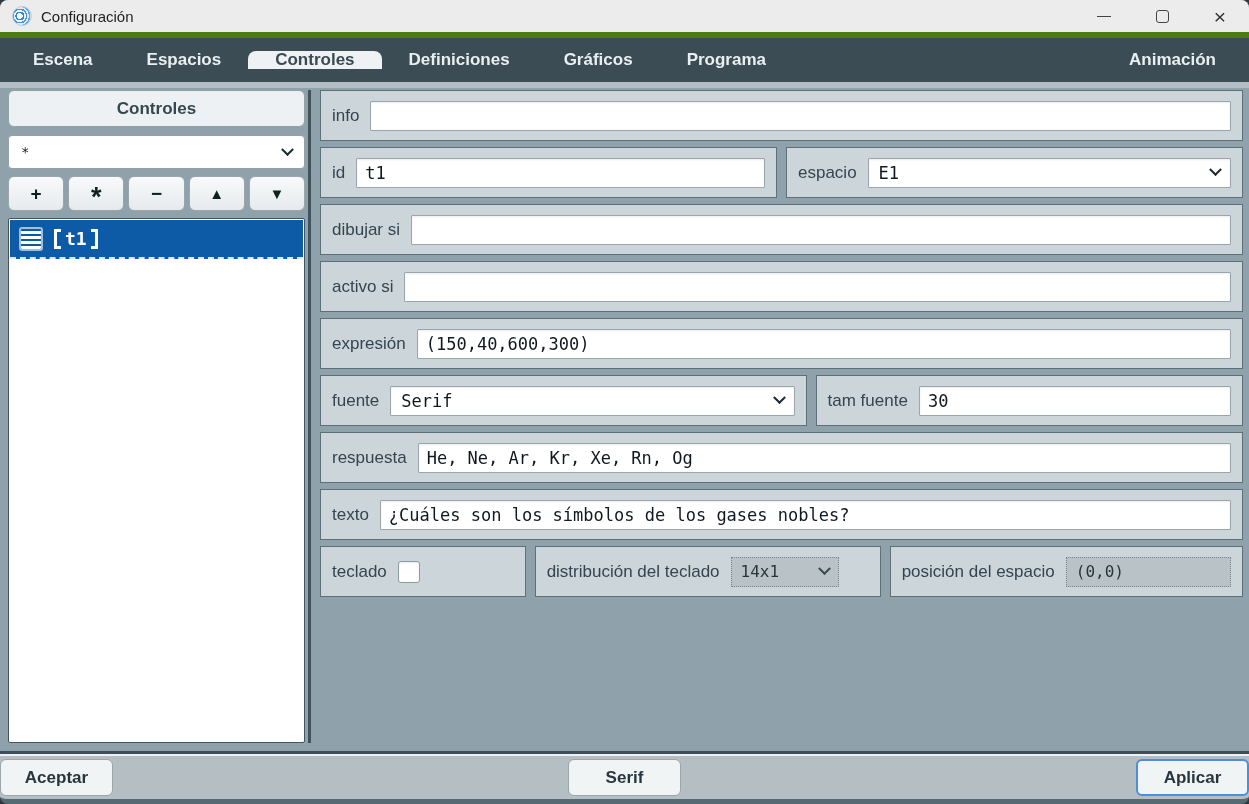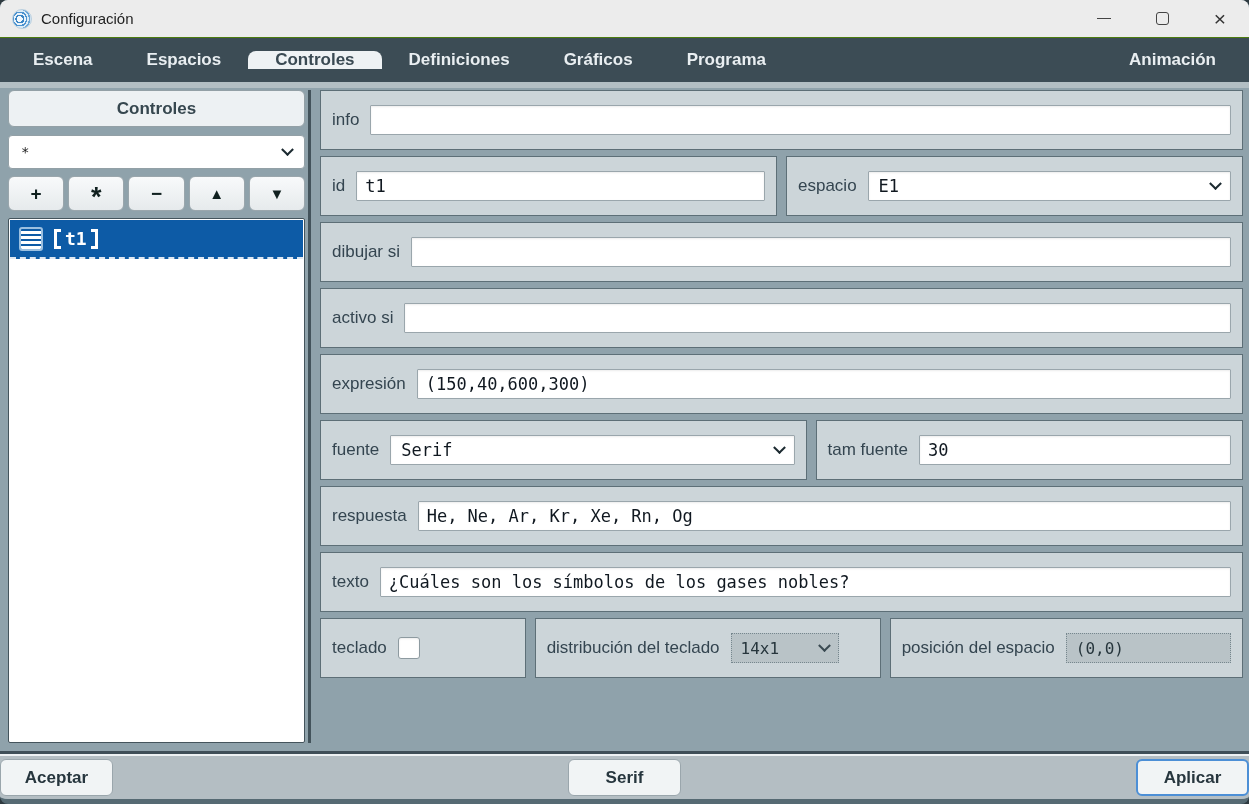--- a/index.html
+++ b/index.html
@@ -16,21 +16,21 @@
     display:flex; flex-direction:column;
     border-bottom:5px solid #566a73;
     background:#8fa2ab;
   }
   
   .titlebar {
     height:38px; flex:0 0 38px;
     background:#ececec;
     display:flex; align-items:center;
     padding-left:12px;
-    border-bottom:1px solid #4d7c0f;
+    border-bottom:6px solid #4d7c0f;
   }
   .app-icon {
     width:20px; height:20px; border-radius:50%;
     background:
       radial-gradient(circle at 38% 50%, #f2f7fb 0 3px, #3a85c6 3px 4.5px,
         #eaf2f9 4.5px 6px, #4d93cf 6px 7.5px, #dcebf6 7.5px 9px, #6aa6d8 9px 10.5px, #d3e5f3 10.5px 20px);
     border:1px solid #b9cfdf;
     margin-right:9px;
   }
   .title-text { font-size:15px; color:#1f1f1f; }
@@ -115,21 +115,21 @@
   .brk-l { border:3px solid #fff; border-right:none; }
   .brk-r { border:3px solid #fff; border-left:none; }
   .item-text { margin:0 4px; }
   
   .v-sep { width:3px; flex:0 0 3px; background:#43535b; margin:0 3px 0 3px; }
   
   .form { flex:1 1 auto; display:flex; flex-direction:column; gap:6px; margin-left:6px; min-width:0; }
   .frow { display:flex; gap:9px; flex:0 0 44px; }
   .fbox {
     background:#ccd5d9; border:1px solid #5d6f77;
-    height:60px; display:flex; align-items:center;
+    height:51px; display:flex; align-items:center;
     padding:0 11px; gap:11px; min-width:0;
   }
   .fbox.grow { flex:1; }
   .flabel { font-size:17px; color:#344550; white-space:nowrap; }
   .finput {
     flex:1; height:30px; min-width:0;
     background:#fff; border:1px solid #9aa6ac; border-radius:1px;
     font-family:"DejaVu Sans Mono", monospace; font-size:17px; color:#101820;
     padding:0 8px; outline:none;
     box-shadow:inset 0 1px 2px rgba(0,0,0,.08);

